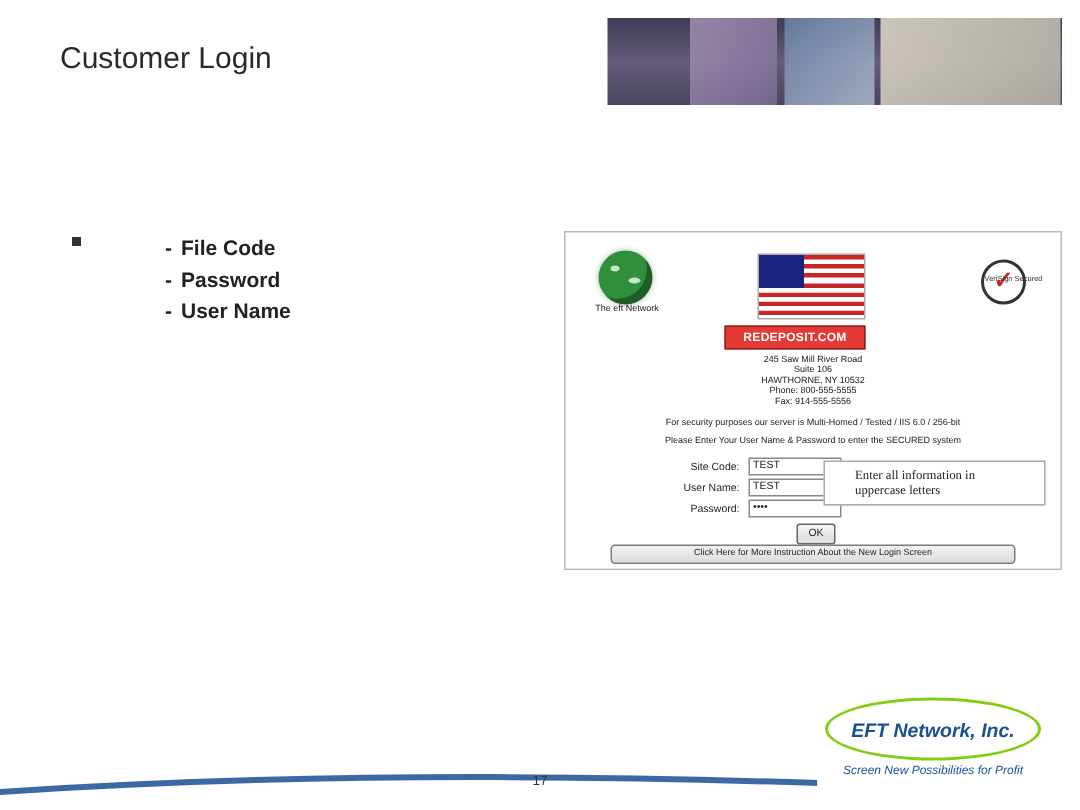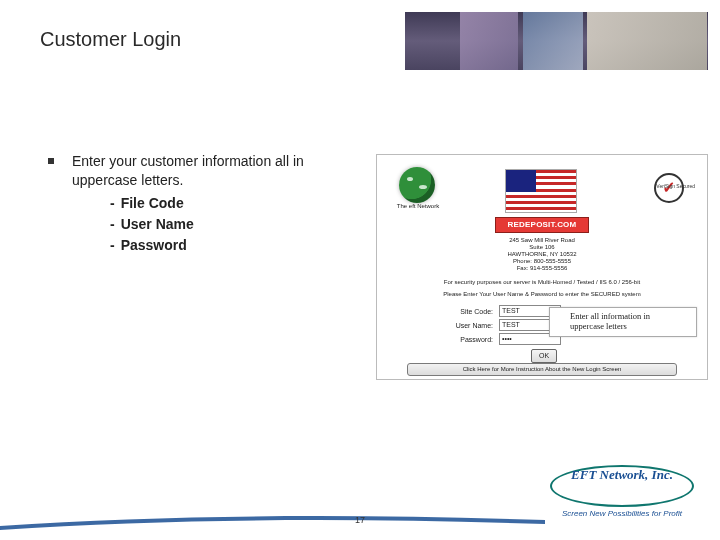--- a/index.html
+++ b/index.html
@@ -130,21 +130,21 @@
   }
   .verisign .vcirc {
     width: 26px; height:26px; border:2px solid #333; border-radius:50%;
     display:flex; align-items:center; justify-content:center;
   }
   .verisign .vcheck { color:#c62828; font-size:16px; font-weight:bold; line-height:1; }
   .verisign-txt { position:absolute; right:-2px; top:12px; font-size:5px; color:#333; }
 
   .brand-bar {
     position:absolute;
-    top: 62px; left: 118px;
+    top: 62px; left: 106px;
     width: 92px; height: 14px;
     background: #e53935;
     border: 1px solid #8b1f1a;
     color: #fff; font-size: 8px; font-weight: bold;
     text-align:center; line-height:14px;
     letter-spacing: .2px;
   }
 
   .addr {
     position:absolute;
@@ -243,26 +243,25 @@
 
   .company-logo {
     position:absolute;
     right: 22px; bottom: 22px;
     width: 152px;
     text-align:center;
   }
   .oval {
     margin:0 auto;
     width: 140px; height: 38px;
-    border: 2px solid #0f766e;
+    border: 2px solid #84cc16;
     border-radius: 50%;
     background: #fff;
-    display:flex; align-items:flex-start; justify-content:center;
+    display:flex; align-items:center; justify-content:center;
     position:relative;
-    font-family:Liberation Serif, serif;
   }
   .oval .inner {
     font-style: italic;
     font-weight: bold;
     font-size: 13px;
     color:#1a4f93;
   }
   .tagline {
     font-size: 8px;
     font-style: italic;
@@ -278,25 +277,24 @@
   <div class="seg b"></div>
   <div class="seg c"></div>
 </div>
 
 <div class="title">Customer Login</div>
 
 <div class="body-left">
   <div class="bullet-row">
     <div class="sq"></div>
     <div>
-      <span>Enter your customer information all in uppercase letters.</span>
       <div class="sub-list">
         <div><span class="sub-dash">-</span><span>File Code</span></div>
+        <div><span class="sub-dash">-</span><span>Password</span></div>
         <div><span class="sub-dash">-</span><span>User Name</span></div>
-        <div><span class="sub-dash">-</span><span>Password</span></div>
       </div>
     </div>
   </div>
 
 </div>
 
 <div class="shot">
   <div class="top-row">
     <div class="globe">
       <div class="dot d1"></div>

